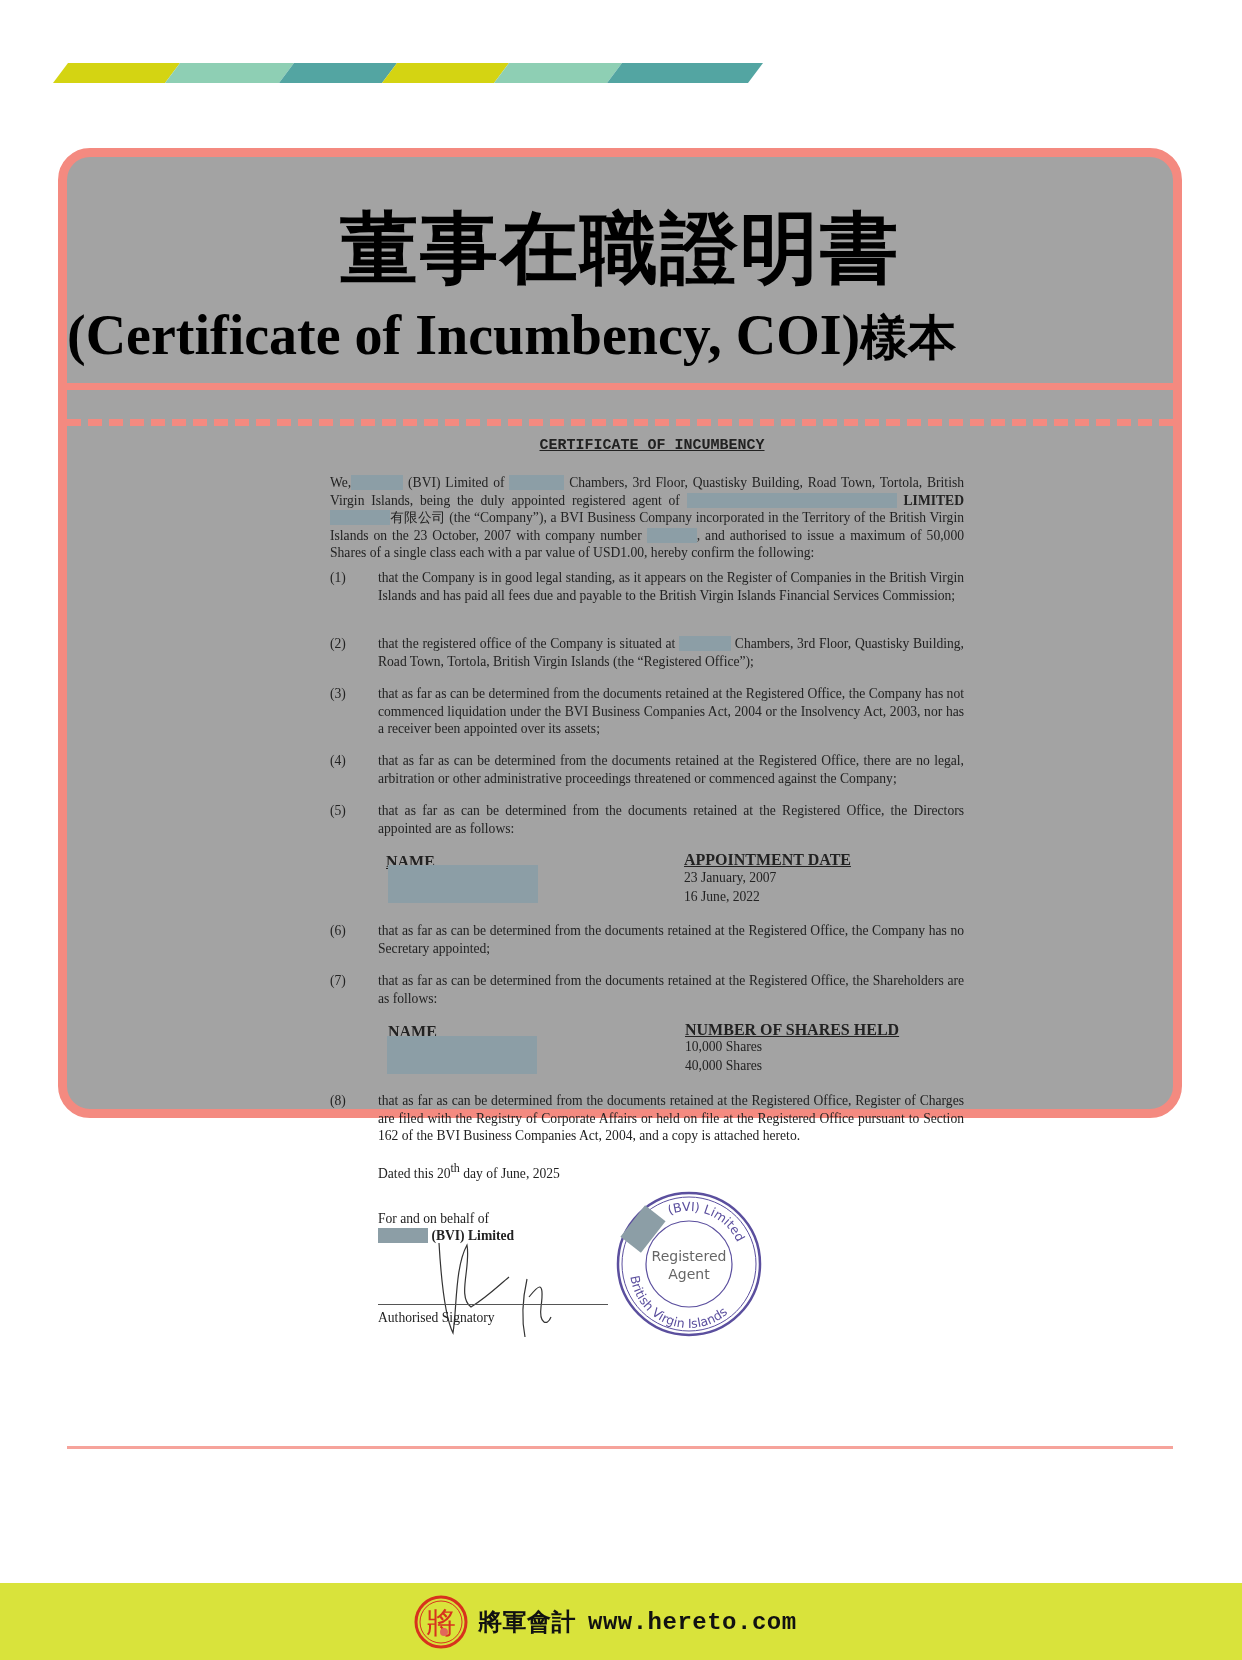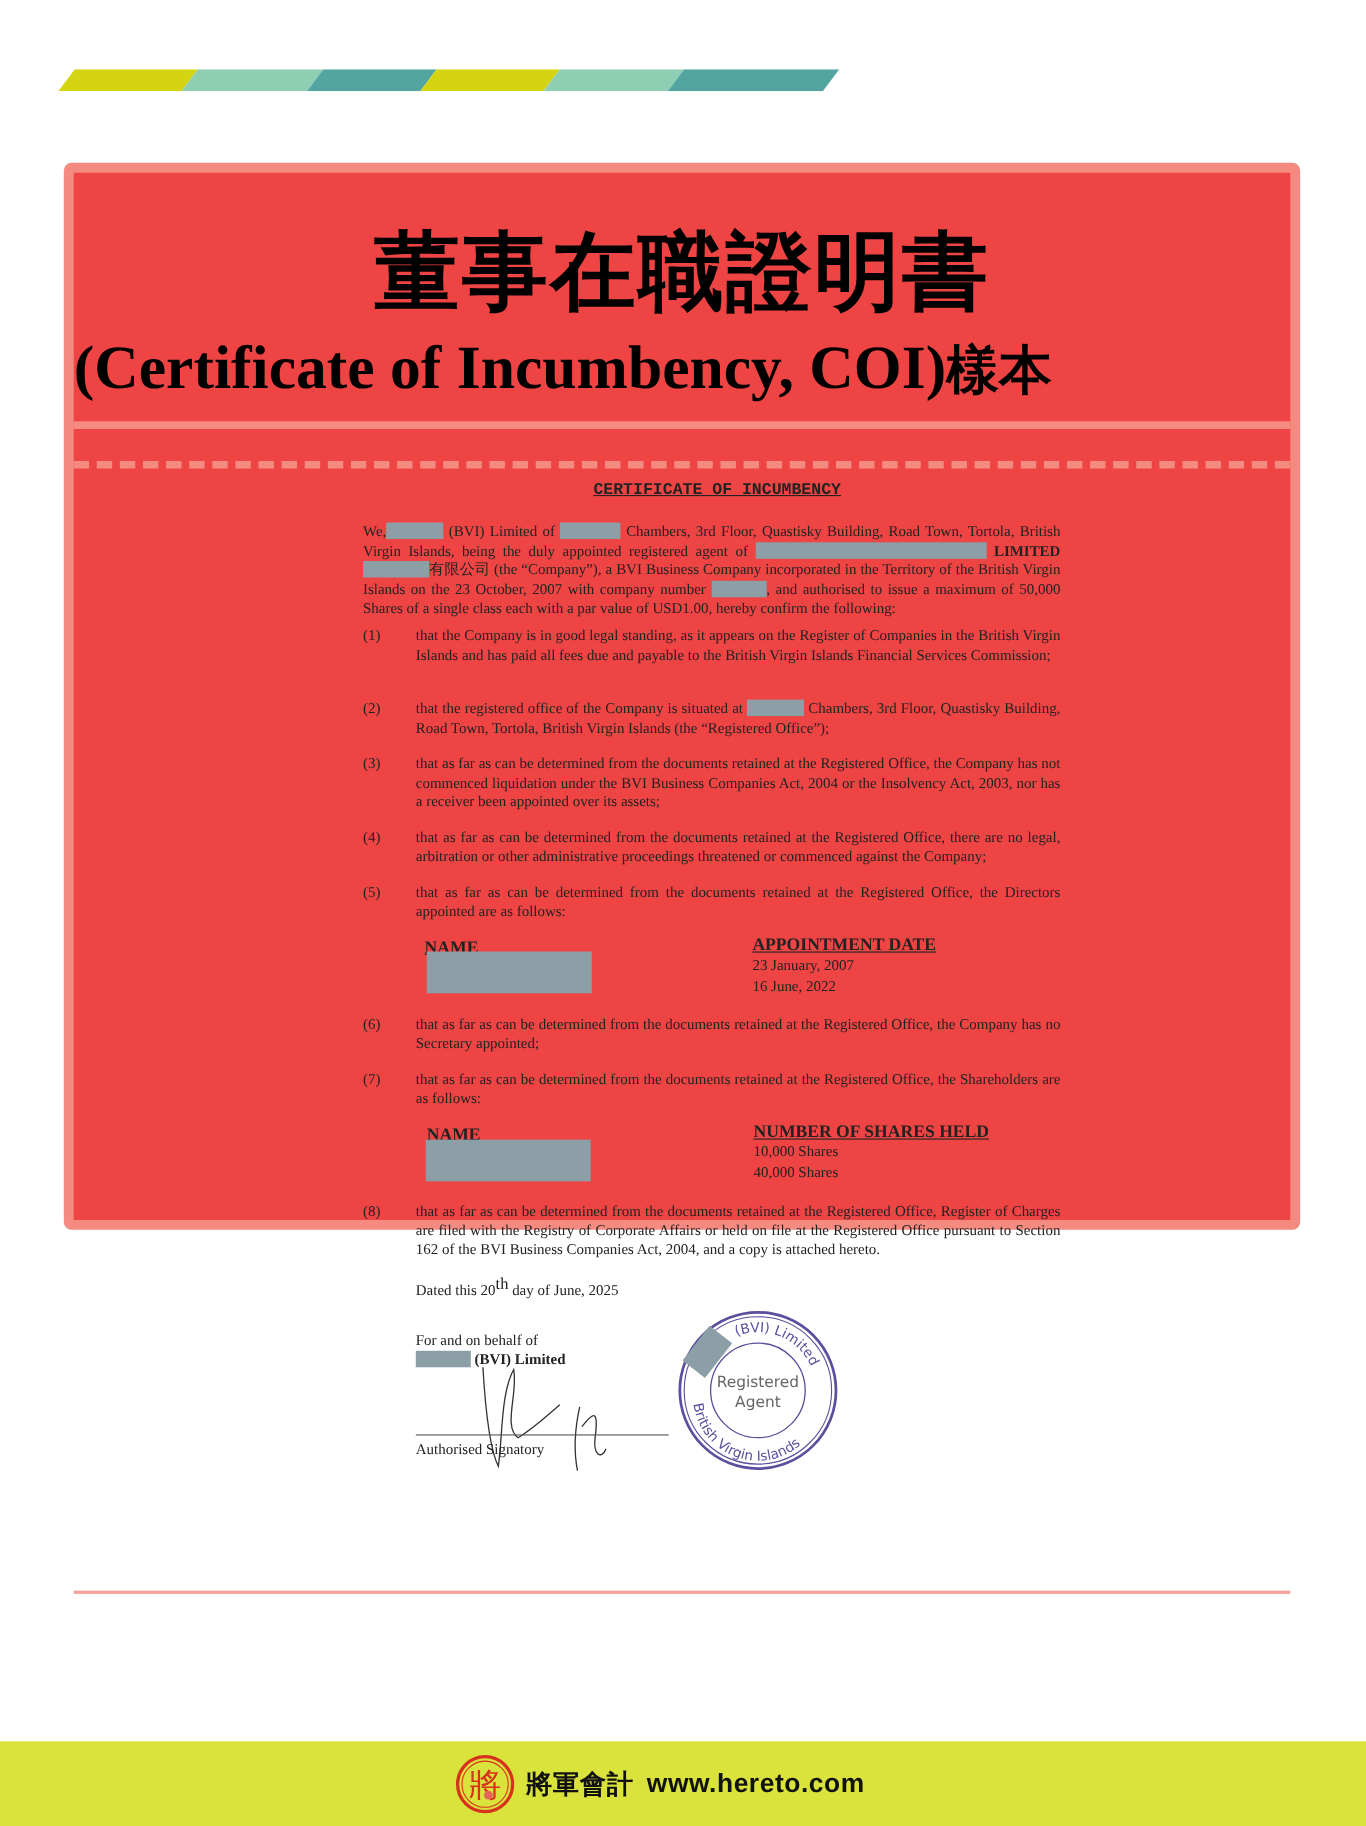--- a/index.html
+++ b/index.html
@@ -1,18 +1,18 @@
 <!DOCTYPE html>
 <html><head>
 <meta charset="utf-8">
 <style>
   html, body { margin:0; padding:0; }
   body { width:1242px; height:1660px; position:relative; background:#ffffff; overflow:hidden; font-family:"Liberation Serif", serif; }
   .stripes { position:absolute; left:53px; top:63px; width:710px; height:20px; }
-  .card { position:absolute; left:58px; top:148px; width:1124px; height:970px; box-sizing:border-box; border:9px solid #f48a80; border-radius:7px; background:#ef4444; }
+  .card { position:absolute; left:58px; top:148px; width:1124px; height:970px; box-sizing:border-box; border:9px solid #f48a80; border-radius:32px; background:#a3a3a3; }
   .title-zh { position:absolute; left:0; right:0; top:52px; text-align:center; font-family:"DejaVu Serif", serif; font-weight:bold; font-size:78px; letter-spacing:2px; color:#000; line-height:1; }
   .title-en { position:absolute; left:0; right:0; top:150px; font-family:"Liberation Serif", serif; font-weight:bold; font-size:56px; color:#000; line-height:1; }
   .title-en .zh { font-family:"DejaVu Serif", serif; font-size:48px; }
   .divider { position:absolute; left:0; right:0; top:226px; height:7px; background:#f48a80; }
   .dashed { position:absolute; left:0; right:0; top:262px; height:0; border-top:7px dashed #f48a80; }
   .divider-bottom { position:absolute; left:0; right:0; top:1289px; height:3px; background:#f6a39b; }
 
   .doc { position:absolute; left:210px; top:280px; width:750px; color:#222; font-size:13.6px; line-height:17.5px; }
   .doc-title { text-align:center; font-weight:bold; text-decoration:underline; font-size:15px; margin:0 0 21px 0; padding-top:0;font-family:Liberation Mono, monospace; }
   .preamble { position:absolute; left:53px; top:37px; width:634px; text-align:justify; }
@@ -24,21 +24,21 @@
   .tbl .col-h { position:absolute; font-weight:bold; text-decoration:underline; font-size:16px; }
   .tbl .val { position:absolute; }
   .redact-block { position:absolute; background:#8c9ea6; }
   .dated { position:absolute; left:101px; }
   .behalf { position:absolute; left:101px; }
   .sigline { position:absolute; left:101px; height:1px; background:#555; }
   .seal { position:absolute; }
 
   .footer { position:absolute; left:0; top:1583px; width:1242px; height:77px; background:#d9e33b; }
   .footer-inner { position:absolute; left:414px; top:11px; height:56px; display:flex; align-items:center; }
-  .footer-text { font-family:Liberation Sans, sans-serif; font-weight:bold; font-size:24px; color:#111; margin-left:10px; letter-spacing:0.5px; }
+  .footer-text { font-family:Liberation Mono, monospace; font-weight:bold; font-size:24px; color:#111; margin-left:10px; letter-spacing:0.5px; }
 </style>
 </head>
 <body>
 
 <svg class="stripes" viewBox="0 0 710 20" preserveAspectRatio="none">
   <polygon points="15,0 127,0 112,20 0,20" fill="#d4d412"></polygon>
   <polygon points="127,0 241,0 226,20 112,20" fill="#8ecfb4"></polygon>
   <polygon points="241,0 344,0 329,20 226,20" fill="#53a5a2"></polygon>
   <polygon points="344,0 456,0 441,20 329,20" fill="#d4d412"></polygon>
   <polygon points="456,0 569,0 554,20 441,20" fill="#8ecfb4"></polygon>
@@ -103,21 +103,21 @@
       <div class="redact-block" style="left:1px; top:13px; width:150px; height:38px"></div>
       <span class="val" style="left:299px; top:15px">10,000 Shares</span>
       <span class="val" style="left:299px; top:34px">40,000 Shares</span>
     </div>
 
     <div class="item" style="top:655px">
       <span class="num">(8)</span>
       <div class="txt">that as far as can be determined from the documents retained at the Registered Office, Register of Charges are filed with the Registry of Corporate Affairs or held on file at the Registered Office pursuant to Section 162 of the BVI Business Companies Act, 2004, and a copy is attached hereto.</div>
     </div>
 
-    <div class="dated" style="top:723px"><span>Dated this 20</span><sup style="font-size:15px">th</sup><span> day of June, 2025</span></div>
+    <div class="dated" style="top:723px"><span>Dated this 20</span><sup style="font-size:12px">th</sup><span> day of June, 2025</span></div>
 
     <div class="behalf" style="top:773px">For and on behalf of</div>
     <div class="behalf" style="top:790px; font-weight:bold"><span class="redact" style="width:50px"></span> <span>(BVI) Limited</span></div>
 
     <svg style="position:absolute; left:150px; top:800px" width="160" height="110" viewBox="0 0 160 110">
       <path d="M12,6 C14,40 18,80 26,96 C30,70 28,30 40,8 C44,30 30,60 44,70 C60,60 70,50 82,40" fill="none" stroke="#333" stroke-width="1.2"></path>
       <path d="M100,42 C96,60 94,80 98,100 M102,60 C110,50 118,40 114,70 C112,86 120,90 124,80" fill="none" stroke="#333" stroke-width="1.2"></path>
     </svg>
 
     <div class="sigline" style="top:867px; width:230px"></div>

